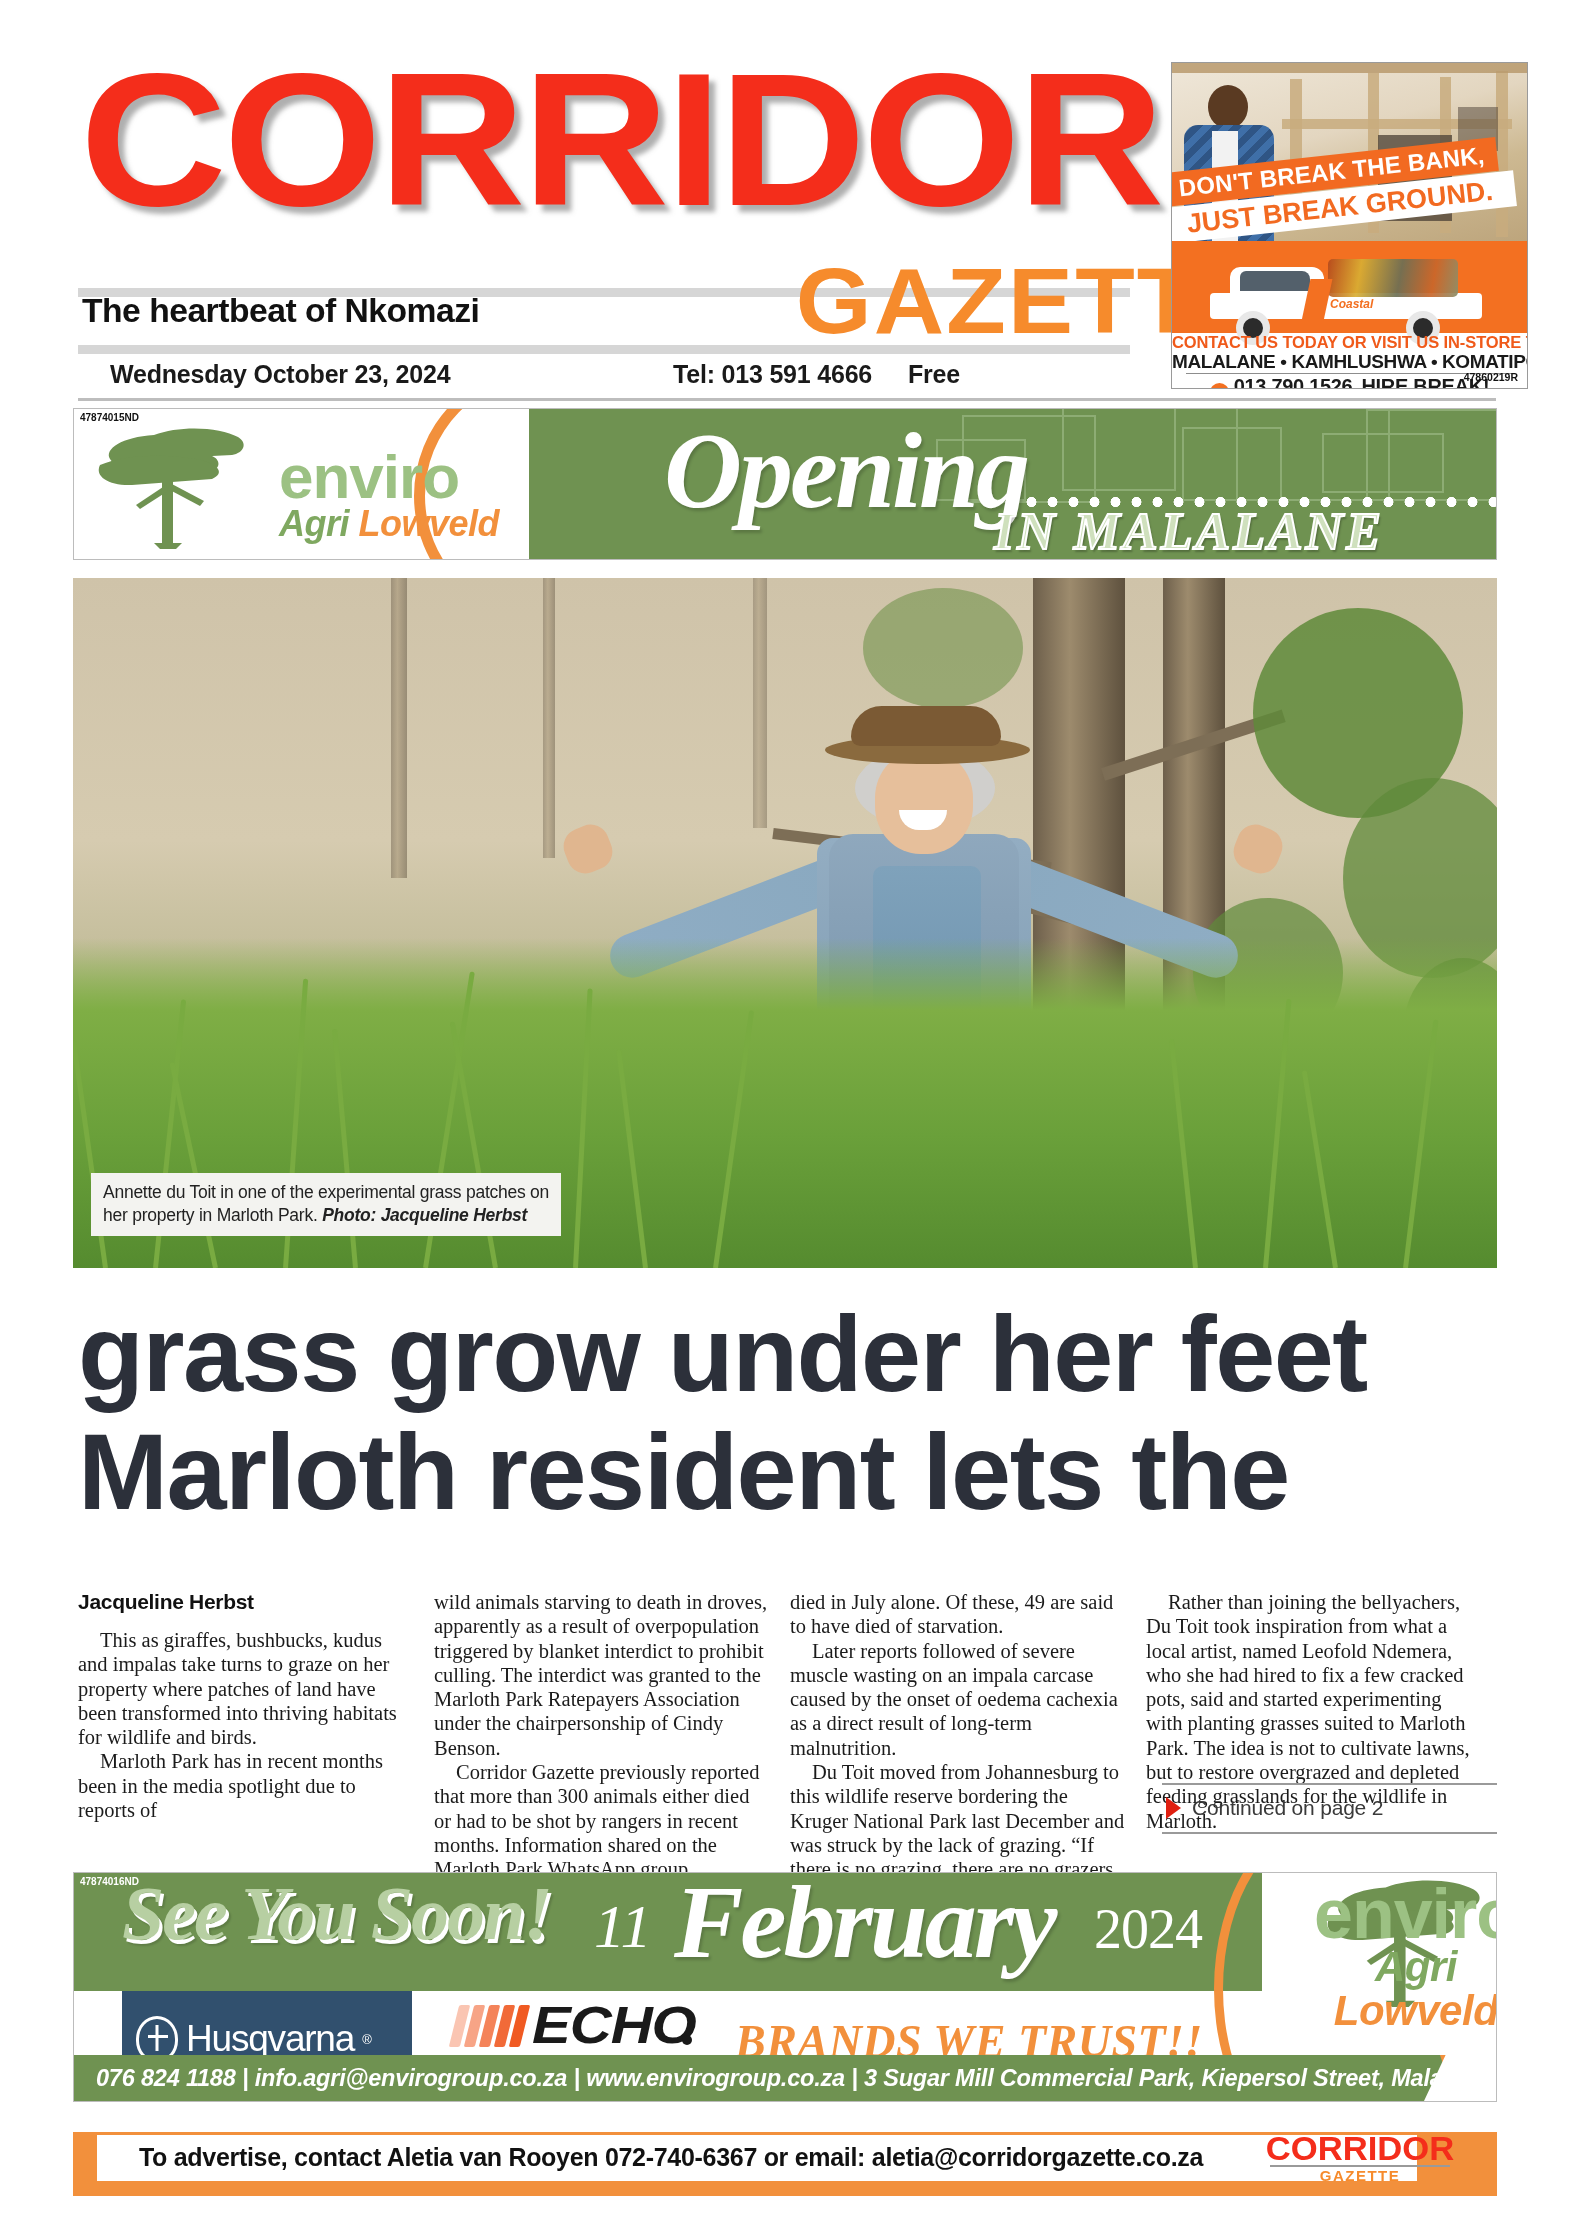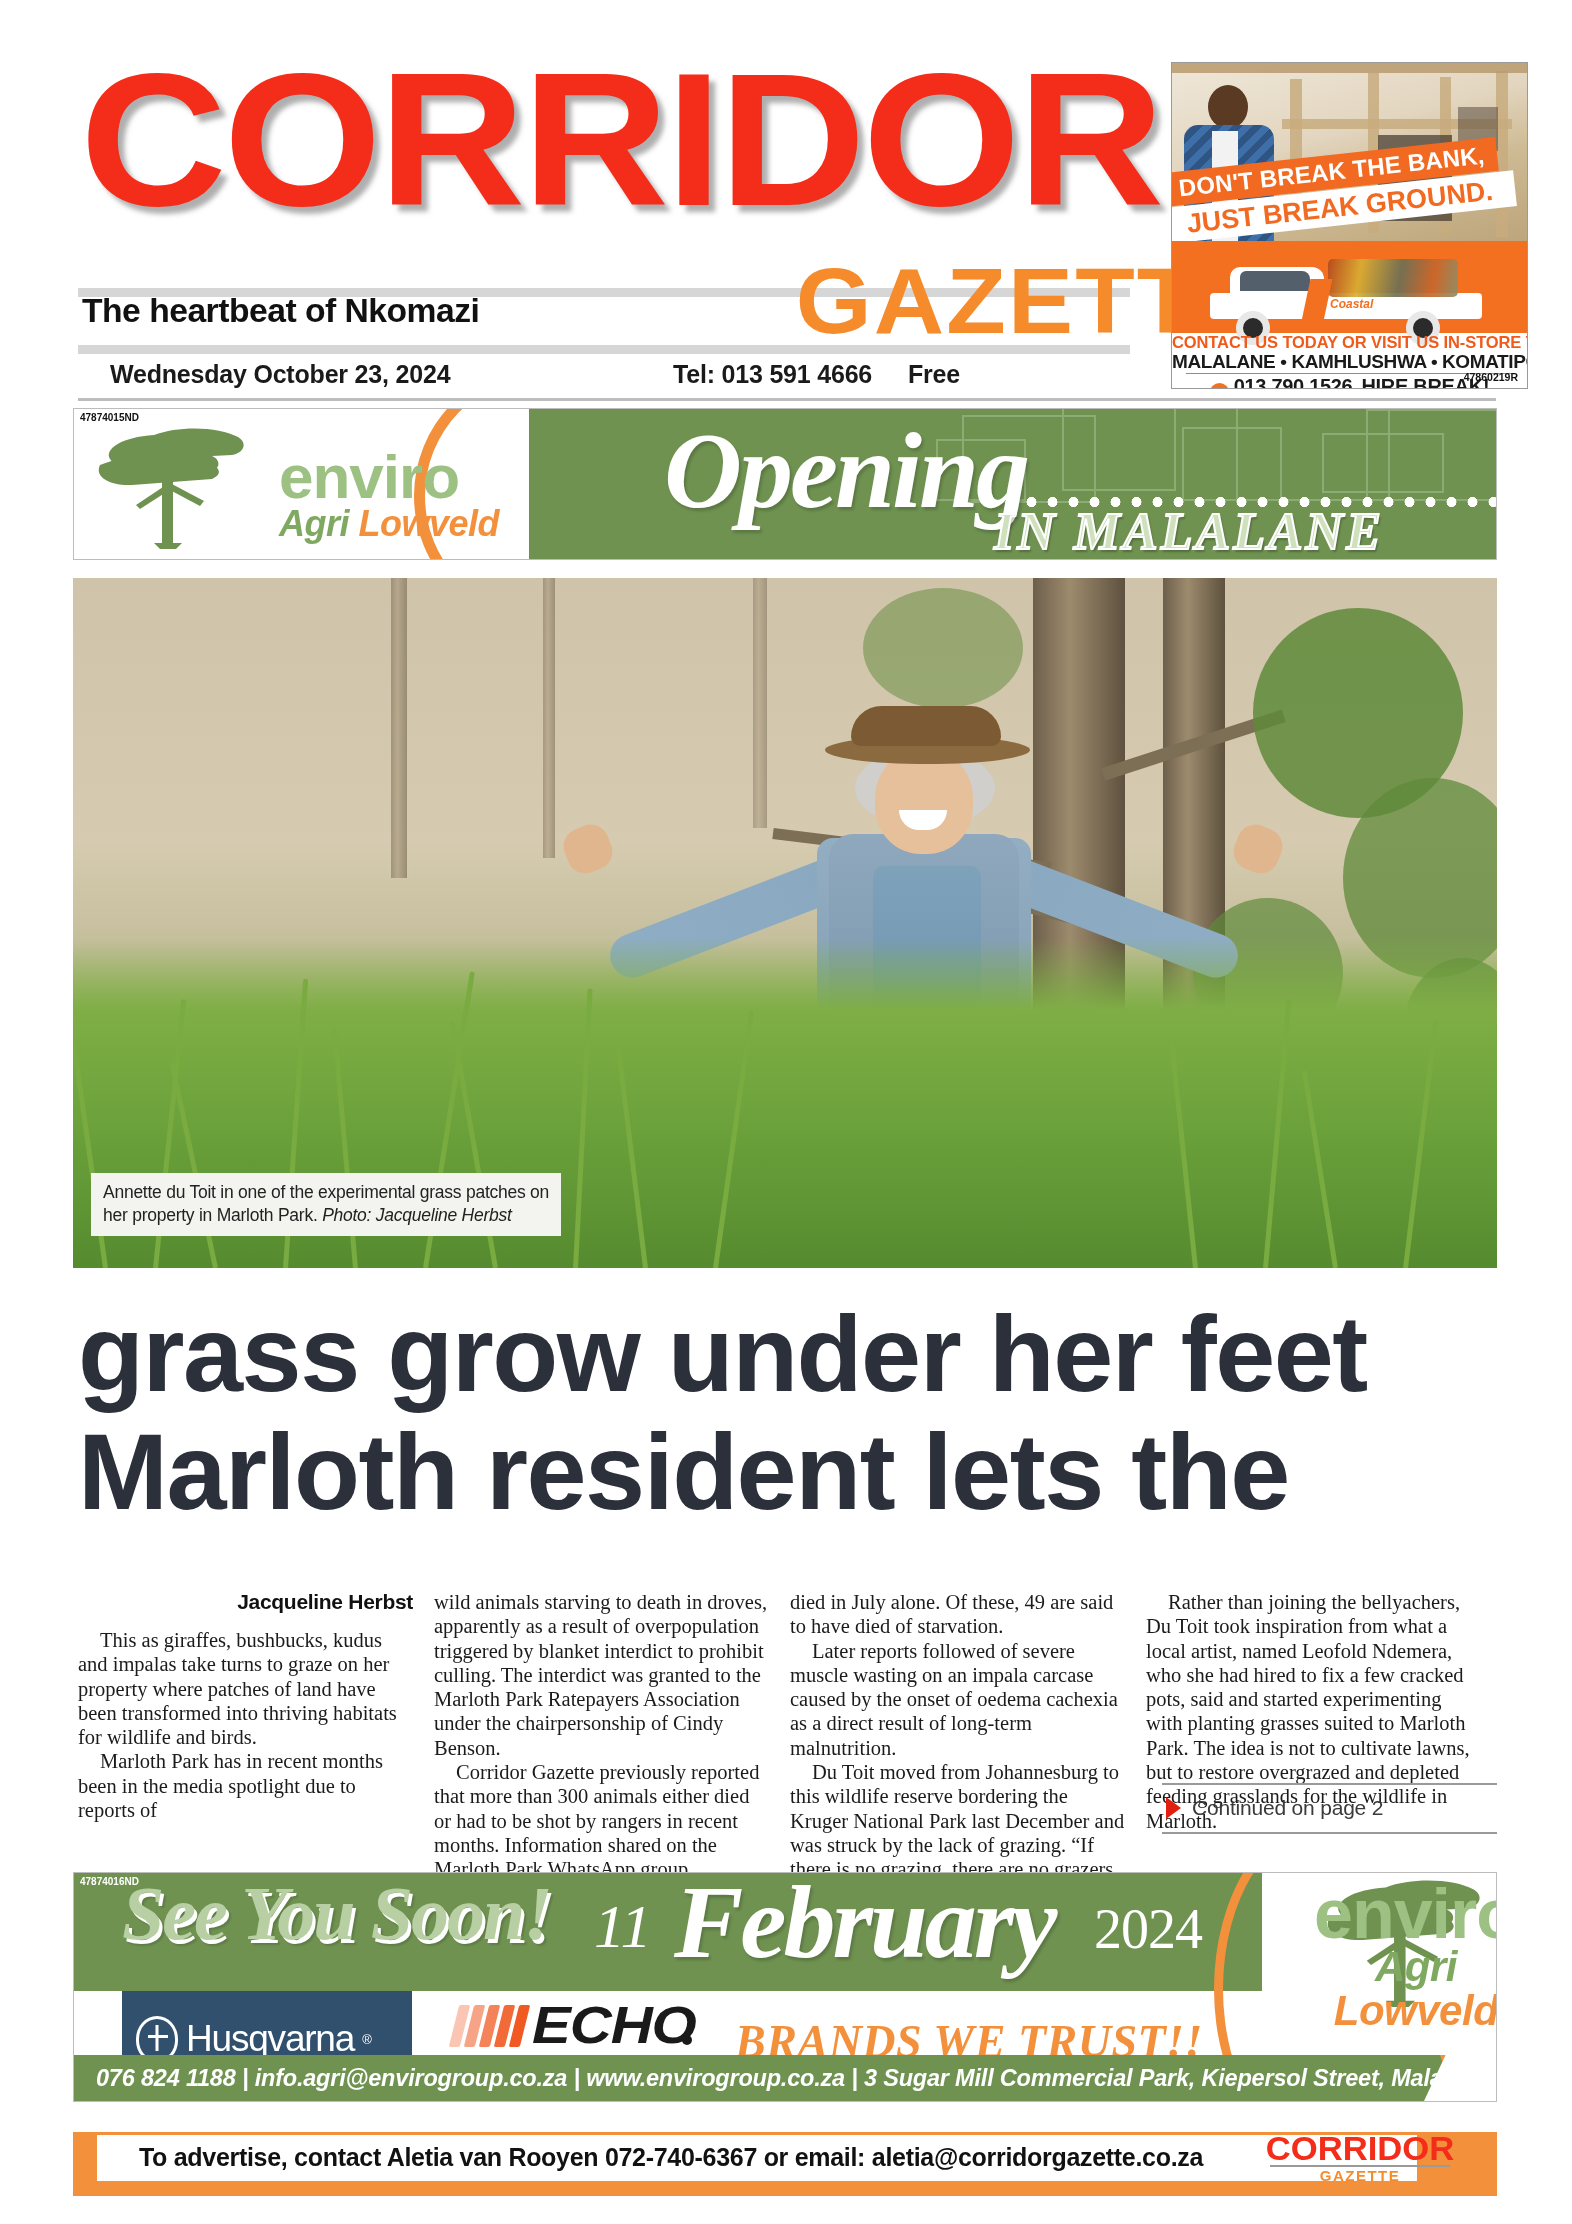--- a/index.html
+++ b/index.html
@@ -135,35 +135,35 @@
     background:linear-gradient(90deg,#8fadc4,#8aa9c0);transform:rotate(-21deg);transform-origin:right center;}
   .pp-arm-r{position:absolute;left:290px;top:146px;width:250px;height:44px;border-radius:22px;
     background:linear-gradient(90deg,#8aa9c0,#8fadc4);transform:rotate(21deg);transform-origin:left center;}
   .pp-hand-l{position:absolute;left:-148px;top:120px;width:46px;height:46px;border-radius:40%;background:#e0b68f;transform:rotate(-22deg);}
   .pp-hand-r{position:absolute;left:522px;top:120px;width:46px;height:46px;border-radius:40%;background:#e0b68f;transform:rotate(22deg);}
   .pp-legs{position:absolute;left:140px;top:410px;width:150px;height:160px;border-radius:10px;
     background:linear-gradient(180deg,#9fb3c4,#94a9bb);}
   .ph-caption{position:absolute;left:18px;bottom:32px;width:470px;background:#f3f3f0;
     padding:8px 10px 9px 12px;box-sizing:border-box;}
   .ph-caption .ct{font-size:17.5px;line-height:23px;color:#222;letter-spacing:-.25px;}
-  .ph-caption .cb{font-weight:400;font-style:italic;}
+  .ph-caption .cb{font-weight:700;font-style:italic;}
 
   
   .headline{position:absolute;left:78px;top:1295px;width:1420px;
     font-family:"Liberation Sans Narrow","Liberation Sans",sans-serif;
     font-weight:700;font-size:108px;line-height:118px;letter-spacing:-1.5px;color:#2c303a;
     transform:scaleX(1.0);}
   .headline span{display:block;white-space:nowrap;}
 
   
   .article{position:absolute;left:78px;top:1590px;width:1420px;height:258px;}
   .col{position:absolute;top:0;width:335px;height:258px;}
   .col.c1{left:0;} .col.c2{left:356px;} .col.c3{left:712px;} .col.c4{left:1068px;}
   .byline{font-family:"Liberation Sans",sans-serif;font-weight:700;font-size:21px;
-    text-align:right;margin:0 0 14px 0;color:#111;letter-spacing:-.3px;}
+    text-align:left;margin:0 0 14px 0;color:#111;letter-spacing:-.3px;}
   .body p{font-family:"Liberation Serif",serif;font-size:20.5px;line-height:24.3px;
     margin:0;color:#1b1b1b;text-align:left;}
   .body p.ind{text-indent:22px;}
   .contbox{position:absolute;left:16px;top:193px;width:335px;}
   .contbox .hr{height:2px;background:#9a9a9a;}
   .contbox .row{display:flex;align-items:center;gap:11px;padding:11px 0 12px 4px;}
   .tri{width:0;height:0;border-left:15px solid #e01f10;border-top:11px solid transparent;border-bottom:11px solid transparent;}
   .contbox .lbl{font-size:21px;color:#3a3a3a;letter-spacing:-.2px;}
 
   

